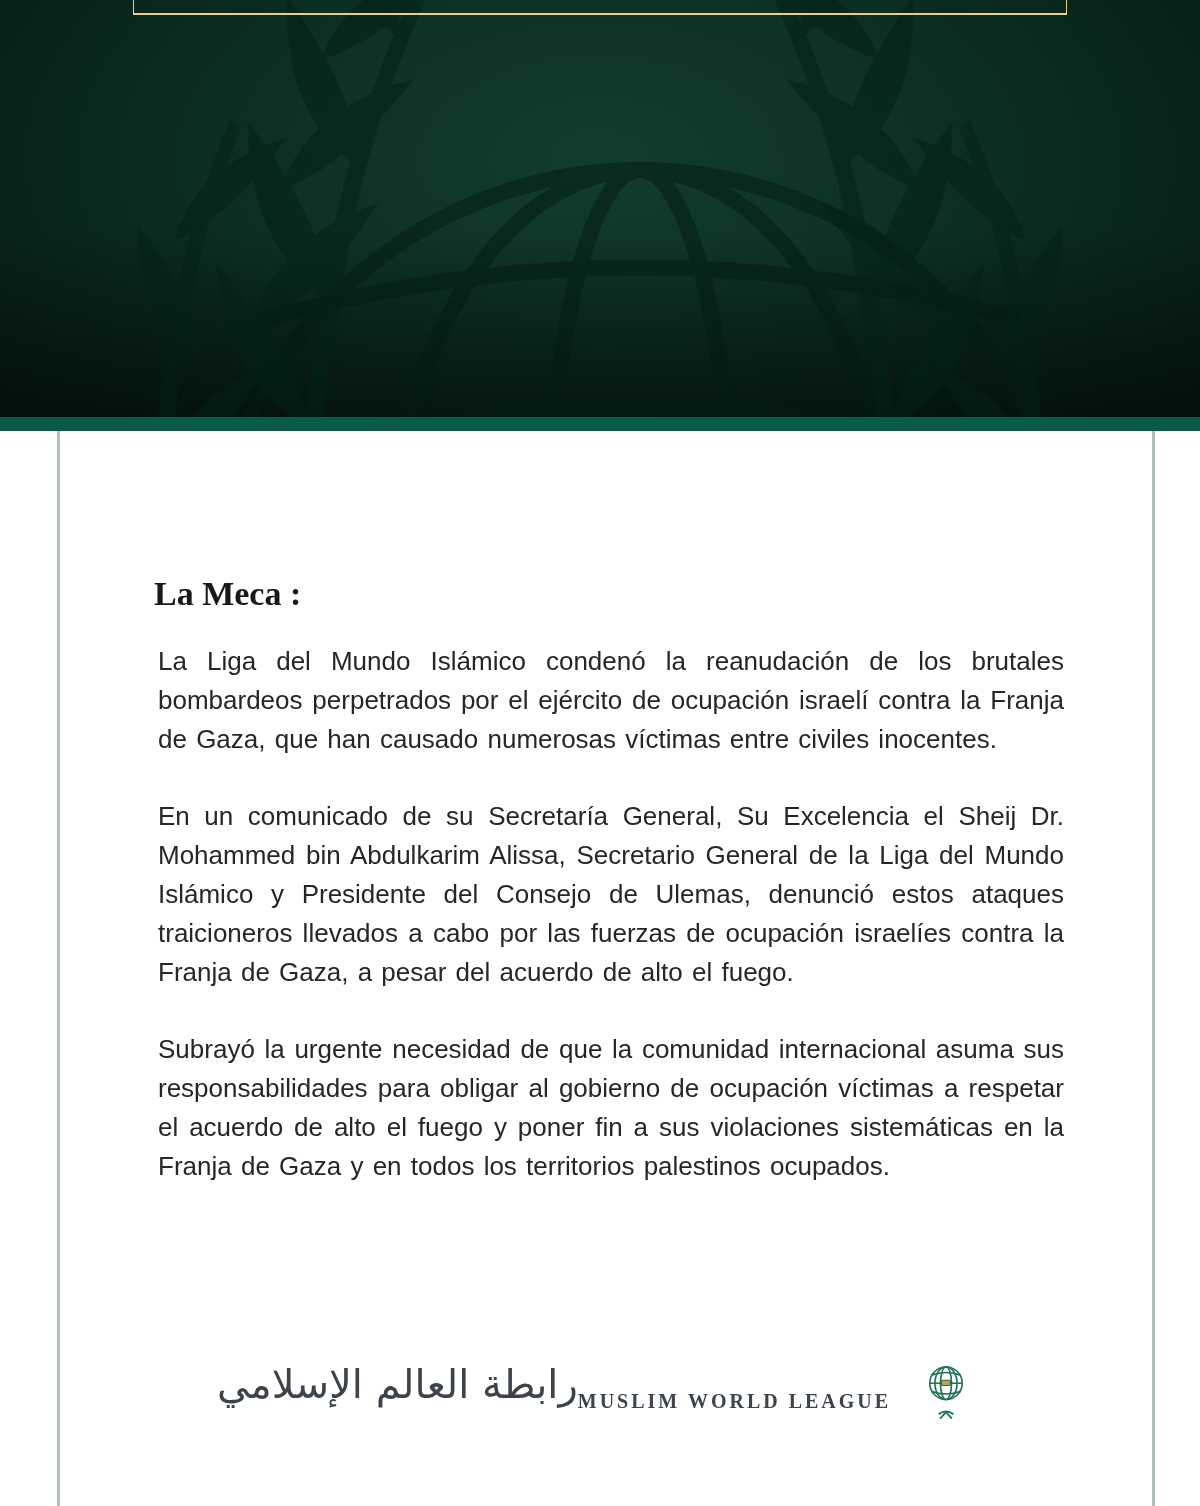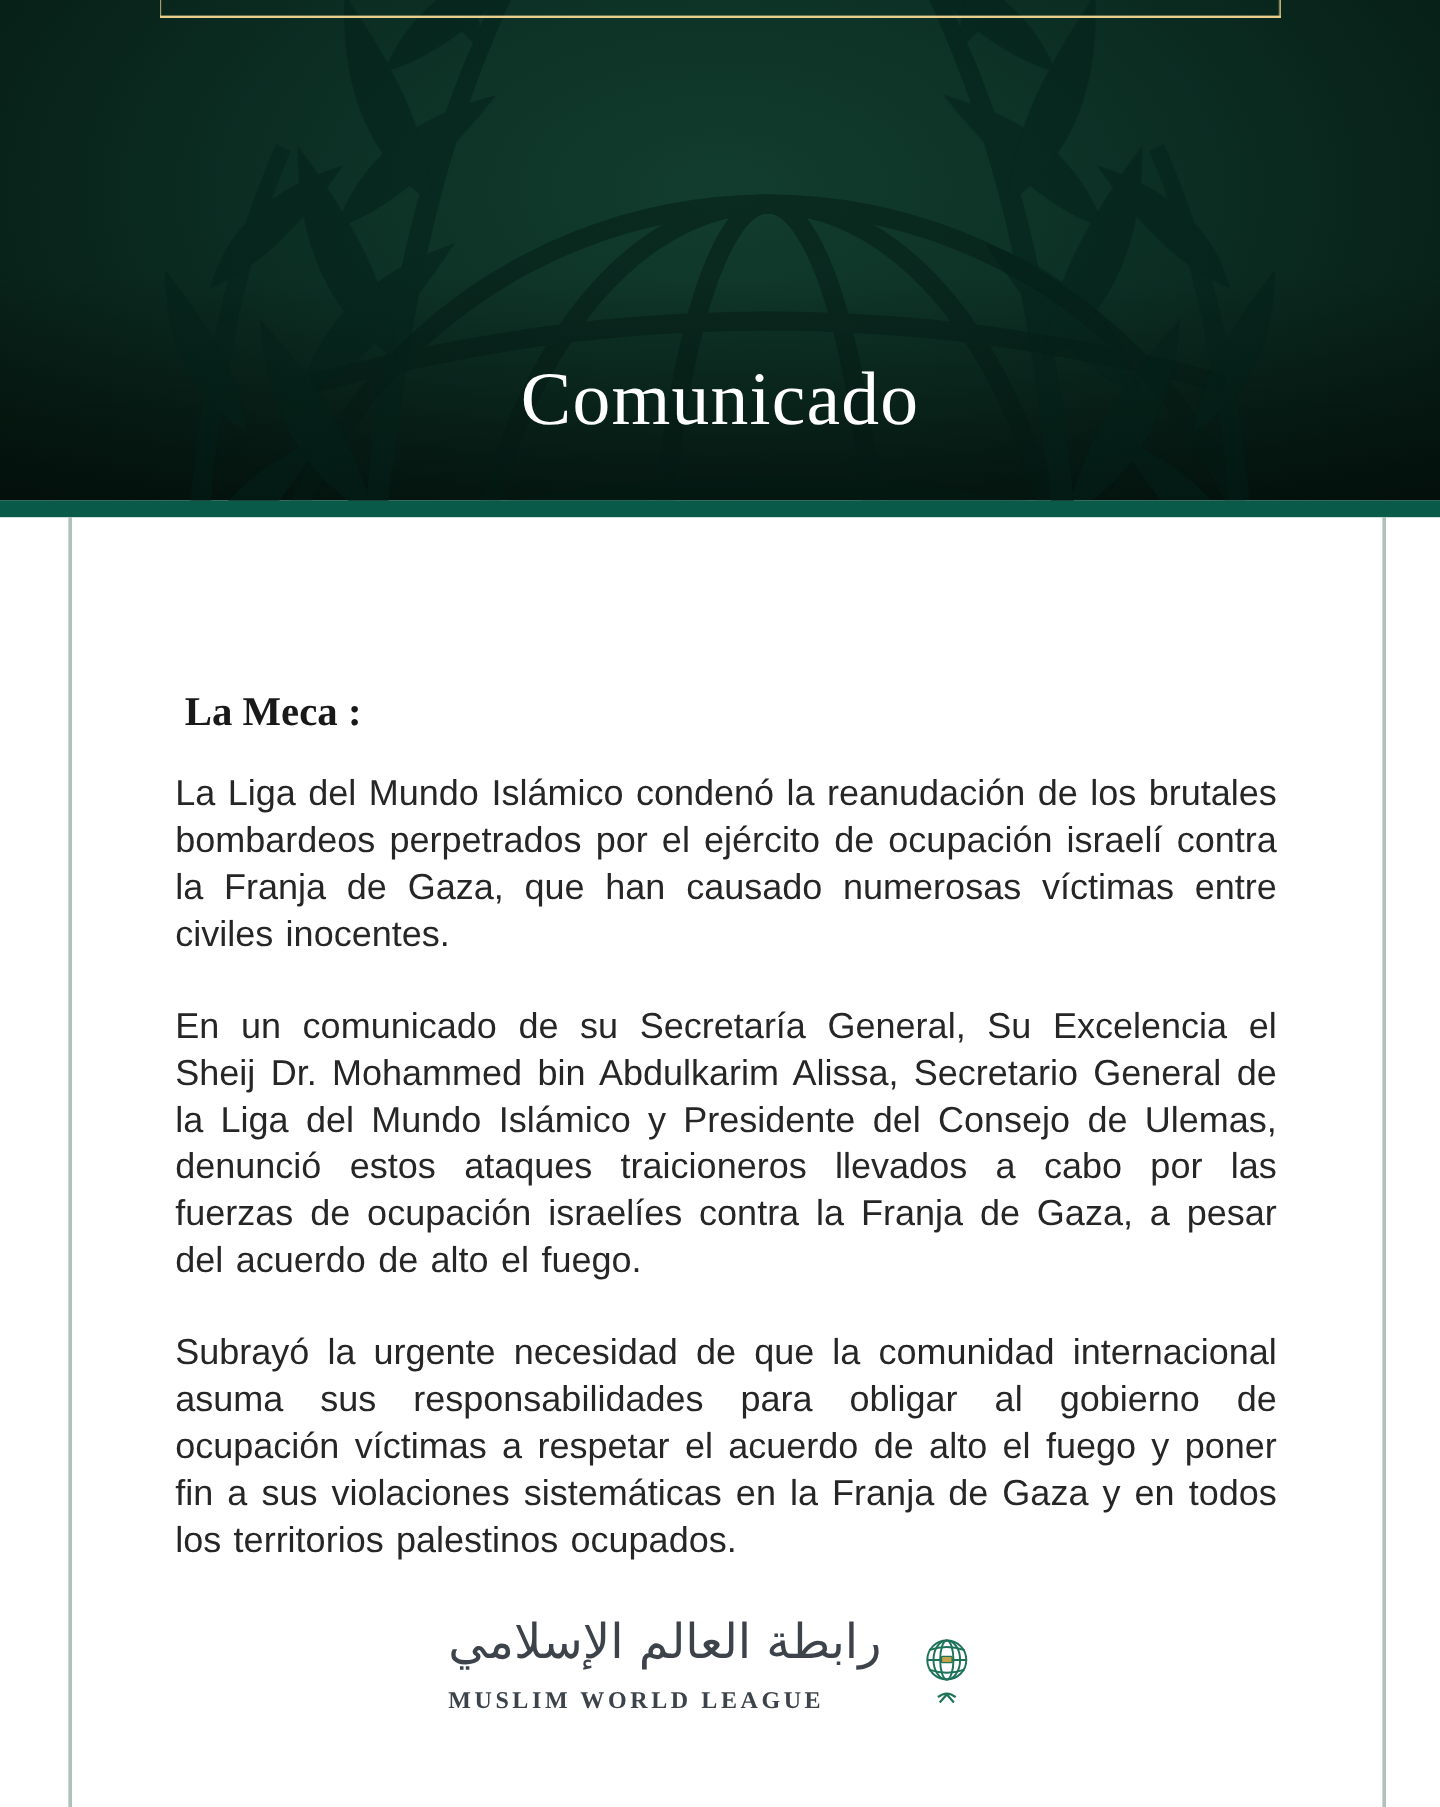--- a/index.html
+++ b/index.html
@@ -26,28 +26,28 @@
 
   
   .rail{position:absolute;top:431px;height:1075px;width:3px;background:#aec1bd;}
   .rail-left{left:57px;}
   .rail-right{left:1152px;}
 
   
   .content{position:absolute;top:431px;left:142px;width:922px;padding-top:133px;box-sizing:content-box;}
   .heading{font-family:"Liberation Serif","DejaVu Serif",serif;font-size:34px;line-height:36px;
            font-weight:700;color:#191919;margin:12px;}
-  .para{font-size:30px;line-height:39px;color:#262626;text-align:justify;text-align-last:left;
-        margin:38px 0 0 4px;word-spacing:2px;}
+  .para{font-size:26px;line-height:39px;color:#262626;text-align:justify;text-align-last:left;
+        margin:38px 0 0 16px;word-spacing:2px;}
   .para:first-of-type{margin-top:30px;}
 
   
   .logo{position:absolute;top:1336px;left:0;width:1200px;display:flex;justify-content:center;
         align-items:center;gap:18px;}
-  .logo-text{display:flex;flex-direction:column;align-items:flex-start;}
+  .logo-text{display:flex;flex-direction:row;align-items:flex-end;}
   .logo-arabic{font-family:"DejaVu Sans",sans-serif;font-size:40px;line-height:58px;color:#3d434a;
                direction:rtl;}
   .logo-latin{font-family:"Liberation Serif","DejaVu Serif",serif;font-size:20px;font-weight:700;
               letter-spacing:3px;color:#3d434a;margin-top:8px;white-space:nowrap;}
 </style>
 </head>
 <body>
 
 <div class="page">
 
@@ -89,21 +89,20 @@
         <use href="#leafL" transform="translate(360,170) rotate(-28) scale(1.25)"></use>
         <use href="#leafL" transform="translate(320,60) rotate(48) scale(1.1)"></use>
         <use href="#leafL" transform="translate(400,40) rotate(-25) scale(1.2)"></use>
         <path d="M 150 520 C 160 380 170 260 230 120 L 242 126 C 186 260 178 380 168 522 Z" opacity="0.8"></path>
         <use href="#leafL" transform="translate(160,480) rotate(38) scale(1.05)"></use>
         <use href="#leafL" transform="translate(205,360) rotate(-32) scale(1.0)"></use>
         <use href="#leafL" transform="translate(175,240) rotate(42) scale(1.0)"></use>
       </g>
     </svg>
     <div class="gold-bar"></div>
-    <div class="header-title">Comunicado</div>
   </div>
 
   <div class="band"></div>
 
   <div class="rail rail-left"></div>
   <div class="rail rail-right"></div>
 
   <div class="content">
     <h2 class="heading">La Meca :</h2>
     <p class="para">La Liga del Mundo Islámico condenó la reanudación de los brutales bombardeos perpetrados por el ejército de ocupación israelí contra la Franja de Gaza, que han causado numerosas víctimas entre civiles inocentes.</p>

